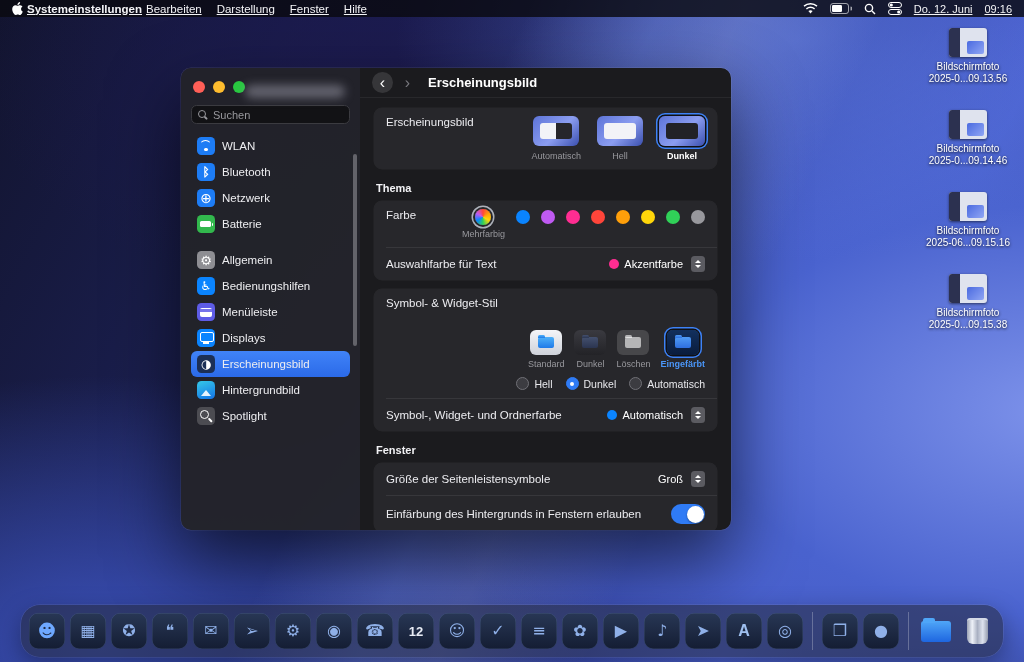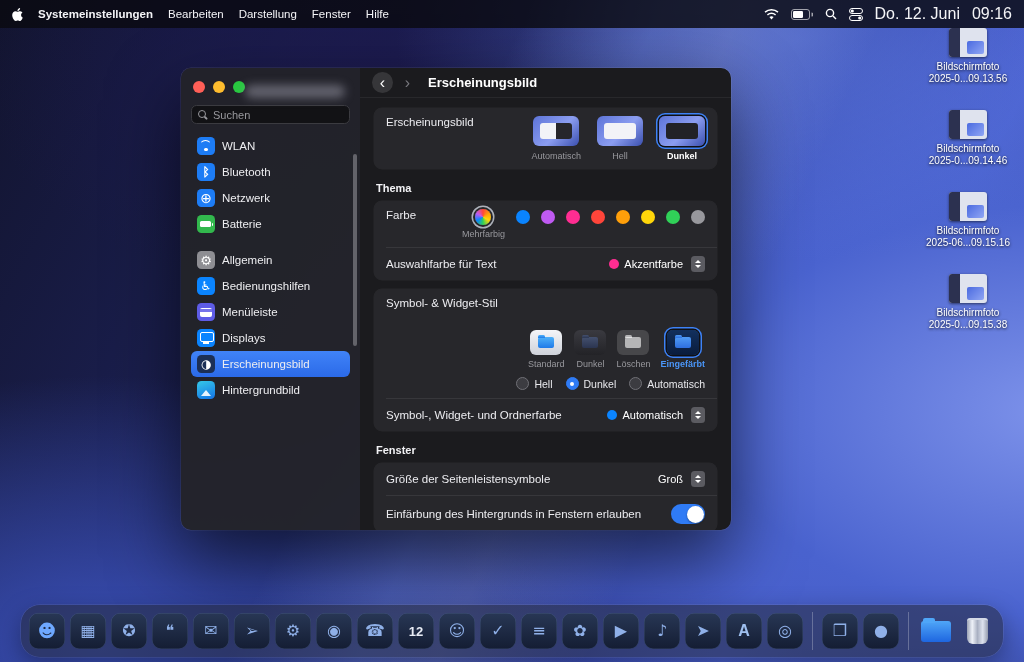--- a/index.html
+++ b/index.html
@@ -11,27 +11,27 @@
       radial-gradient(620px 340px at 78% 6%, rgba(96,126,226,.55), transparent 65%),
       radial-gradient(900px 540px at 103% 62%, #7d92ea 0%, #4a63cf 38%, rgba(40,55,140,0) 72%),
       radial-gradient(700px 420px at 10% 98%, #3a50b8 0%, rgba(40,50,120,0) 65%),
       radial-gradient(560px 340px at 36% 10%, rgba(28,26,78,.92), transparent 70%),
       linear-gradient(118deg,#12142e 0%,#1d2258 34%,#2f3f9e 58%,#4a5fd0 78%,#27306e 100%);
   }
   body::before{content:"";position:absolute;inset:0;pointer-events:none;
     background:linear-gradient(115deg, transparent 40%, rgba(140,165,250,.30) 50%, rgba(195,208,255,.22) 56%, transparent 67%);}
 
   
-  .menubar{position:absolute;top:0;left:0;right:0;height:28px;background:rgba(10,10,16,.82);
-    display:flex;align-items:center;padding:0 12px;font-size:11.5px;color:#f4f4f7;gap:15px;z-index:50;}
+  .menubar{position:absolute;top:0;left:0;right:0;height:17px;background:rgba(10,10,16,.82);
+    display:flex;align-items:center;padding:0 12px;font-size:11.5px;color:#f4f4f7;gap:4px;z-index:50;text-decoration:underline;}
   .menubar .app{font-weight:700;}
   .menus{display:flex;gap:15px;}
   .mb-right{margin-left:auto;display:flex;align-items:center;gap:12px;}
   .mb-right svg{display:block;}
-  .mb-right .dt{font-size:16px;}
+  .mb-right .dt{font-size:11px;}
 
   
   .desktop-icons{position:absolute;top:28px;right:8px;width:96px;display:flex;flex-direction:column;gap:25px;z-index:5;}
   .d-icon{display:flex;flex-direction:column;align-items:center;cursor:default;}
   .shot{width:38px;height:29px;background:#dfe3ee;border-radius:3px;position:relative;overflow:hidden;box-shadow:0 1px 3px rgba(0,0,0,.55);margin-bottom:4px;}
   .shot .s1{position:absolute;left:0;top:0;bottom:0;width:11px;background:#2c3150;}
   .shot .s2{position:absolute;right:3px;bottom:3px;width:17px;height:13px;background:linear-gradient(135deg,#4a6ae0,#90a6f4);border-radius:2px;}
   .d-label{font-size:10px;line-height:1.2;text-align:center;text-shadow:0 1px 3px rgba(0,0,0,.9);}
 
   
@@ -302,20 +302,24 @@
           <span class="sb-label">Displays</span>
         </div>
         <div class="sb-row selected">
           <span class="sb-ic appearance-icon" style="background: rgb(28, 47, 85);"></span>
           <span class="sb-label">Erscheinungsbild</span>
         </div>
         <div class="sb-row">
           <span class="sb-ic wallpaper-icon"></span>
           <span class="sb-label">Hintergrundbild</span>
         </div>
+        <div class="sb-row">
+          <span class="sb-ic spotlight-icon" style="background: rgb(76, 76, 82);"></span>
+          <span class="sb-label">Spotlight</span>
+        </div>
       </div>
     <div class="sb-scrollbar"></div>
   </aside>
 
   <main class="content">
     <div class="c-header">
       <span class="nav-btn">‹</span>
       <span class="nav-btn fwd">›</span>
       <h1 class="c-title">Erscheinungsbild</h1>
     </div>

